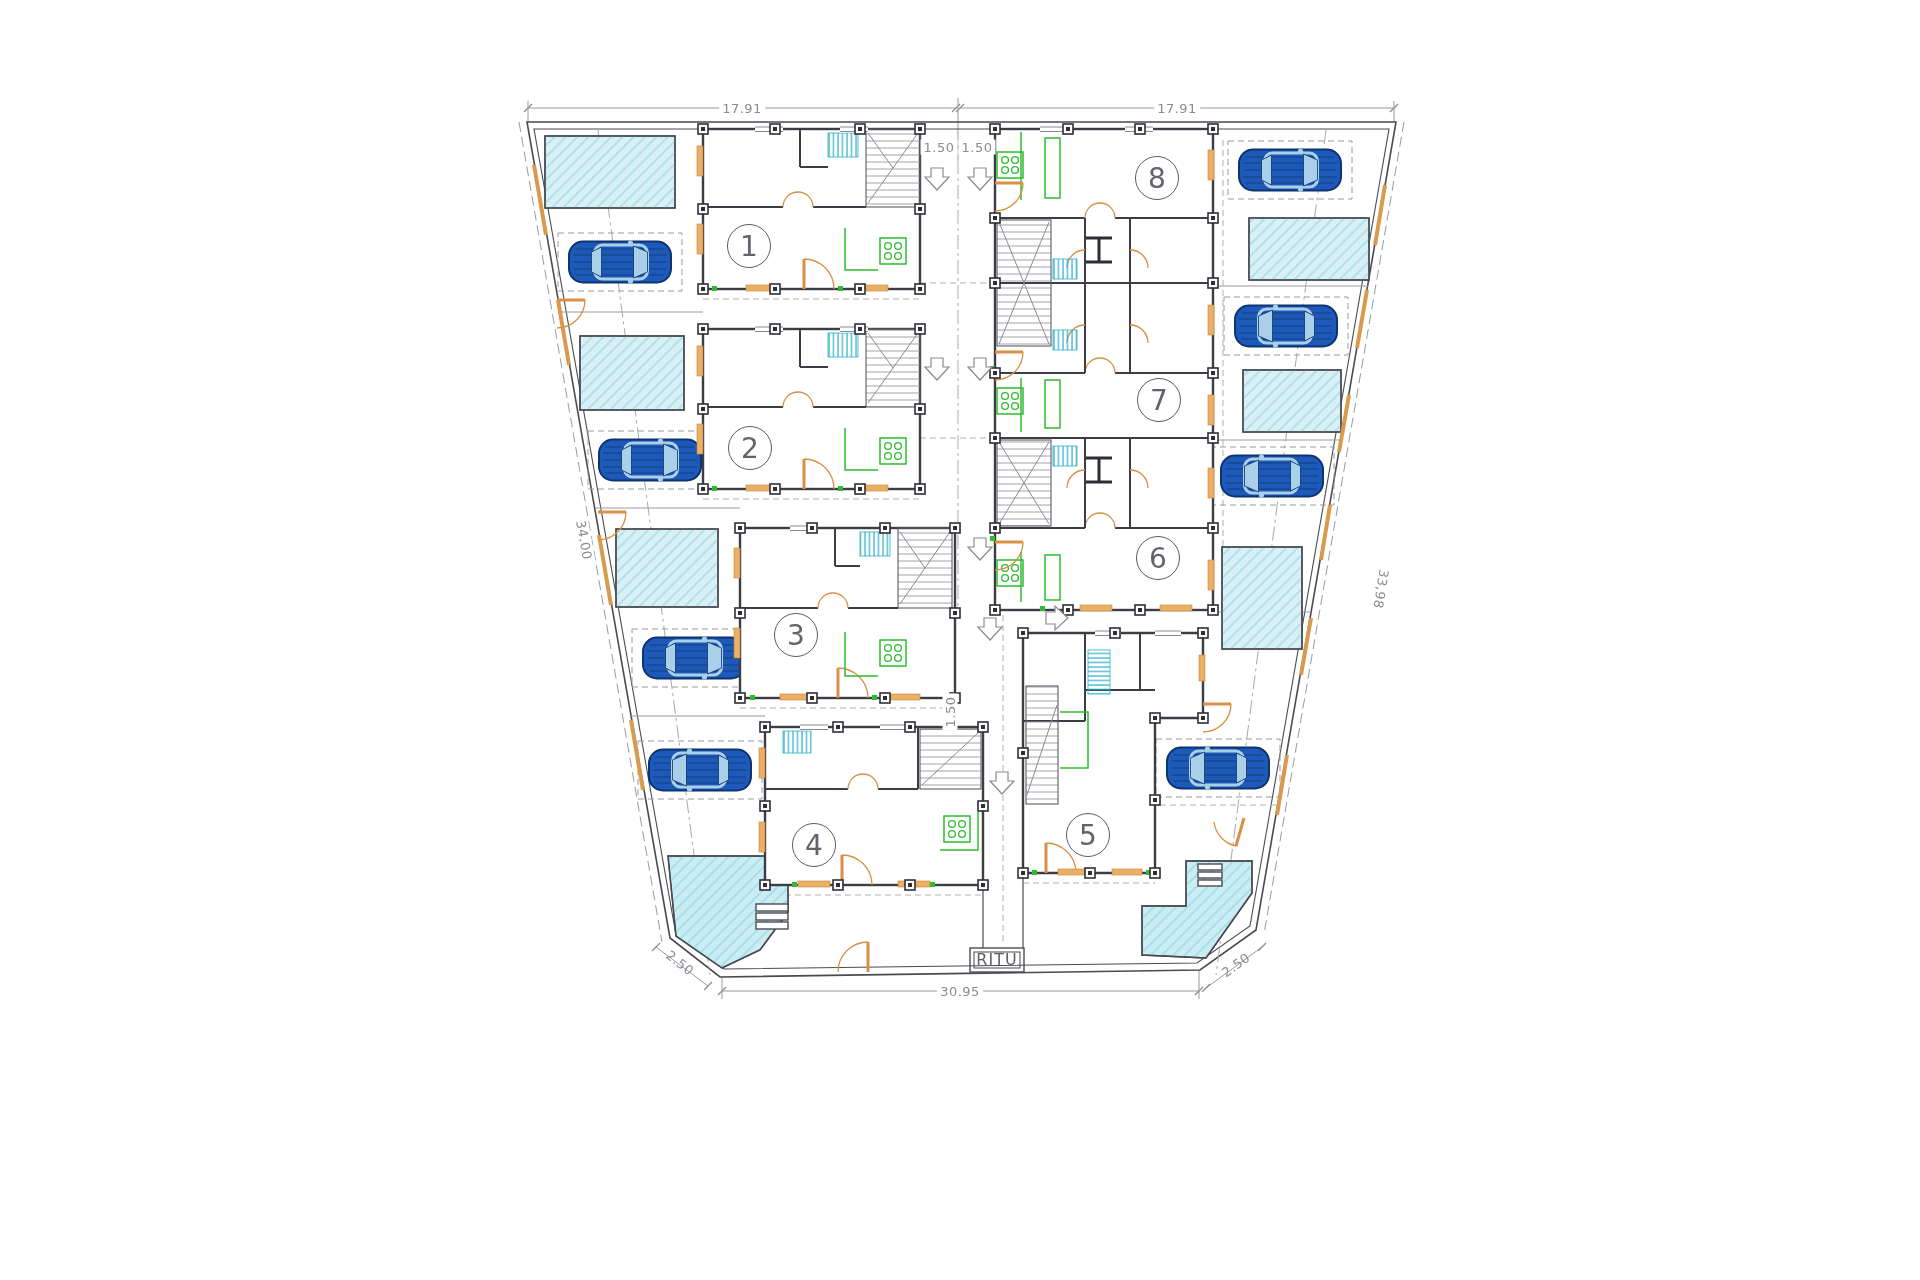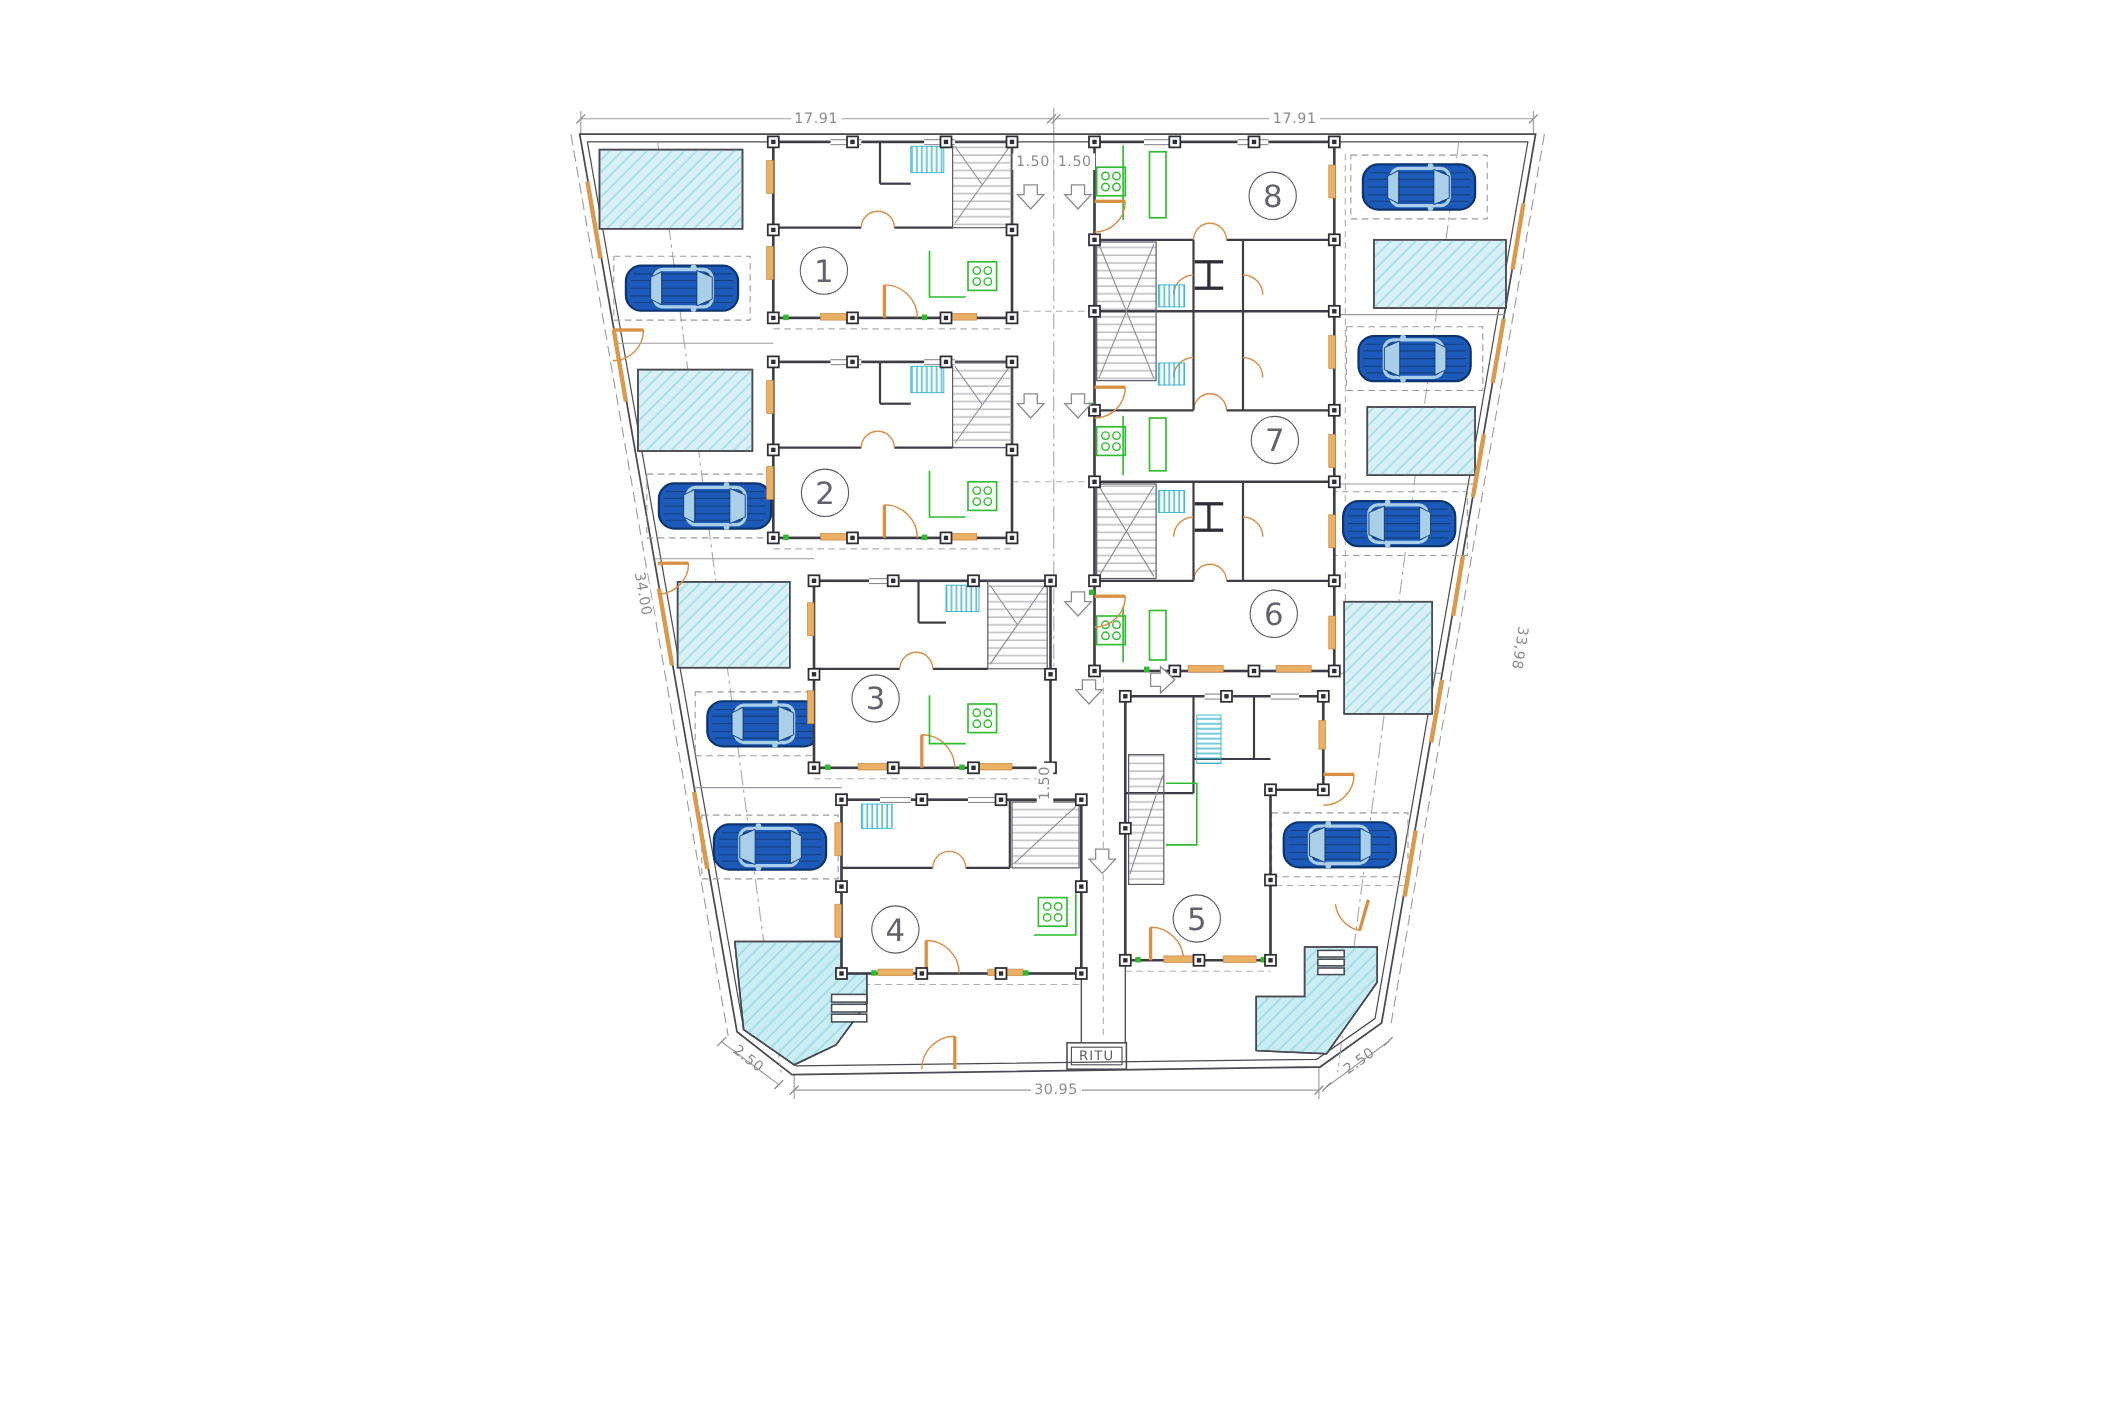--- a/index.html
+++ b/index.html
@@ -10,21 +10,21 @@
   .dim{position:absolute;font-size:13px;color:#8b8b93;letter-spacing:.5px;background:#ffffff;
        padding:0 3px;white-space:nowrap;transform:translate(-50%,-50%);line-height:15px;}
   .dim.r80 {transform:translate(-50%,-50%) rotate(80deg);}
   .dim.r99 {transform:translate(-50%,-50%) rotate(99deg);}
   .dim.rm90{transform:translate(-50%,-50%) rotate(-90deg);}
   .dim.r38 {transform:translate(-50%,-50%) rotate(38deg);background:transparent;}
   .dim.rm36{transform:translate(-50%,-50%) rotate(-36deg);background:transparent;}
   .unit-circle{position:absolute;width:42px;height:42px;border:1.4px solid #5b5b64;border-radius:50%;
        display:flex;align-items:center;justify-content:center;font-size:28px;color:#63636d;
        transform:translate(-50%,-50%);background:transparent;}
-  .ritu{position:absolute;transform:translate(-50%,-50%);font-size:12px;color:#5f5f68;
+  .ritu{position:absolute;transform:translate(-50%,-50%);font-size:16px;color:#5f5f68;
        letter-spacing:1px;text-align:center;line-height:14px;}
 </style>
 </head>
 <body>
 
 <div class="canvas">
 
 <svg width="1920" height="1280" viewBox="0 0 1920 1280">
 <defs>
   <pattern id="hatchP" width="8" height="8" patternUnits="userSpaceOnUse" patternTransform="rotate(45)">

